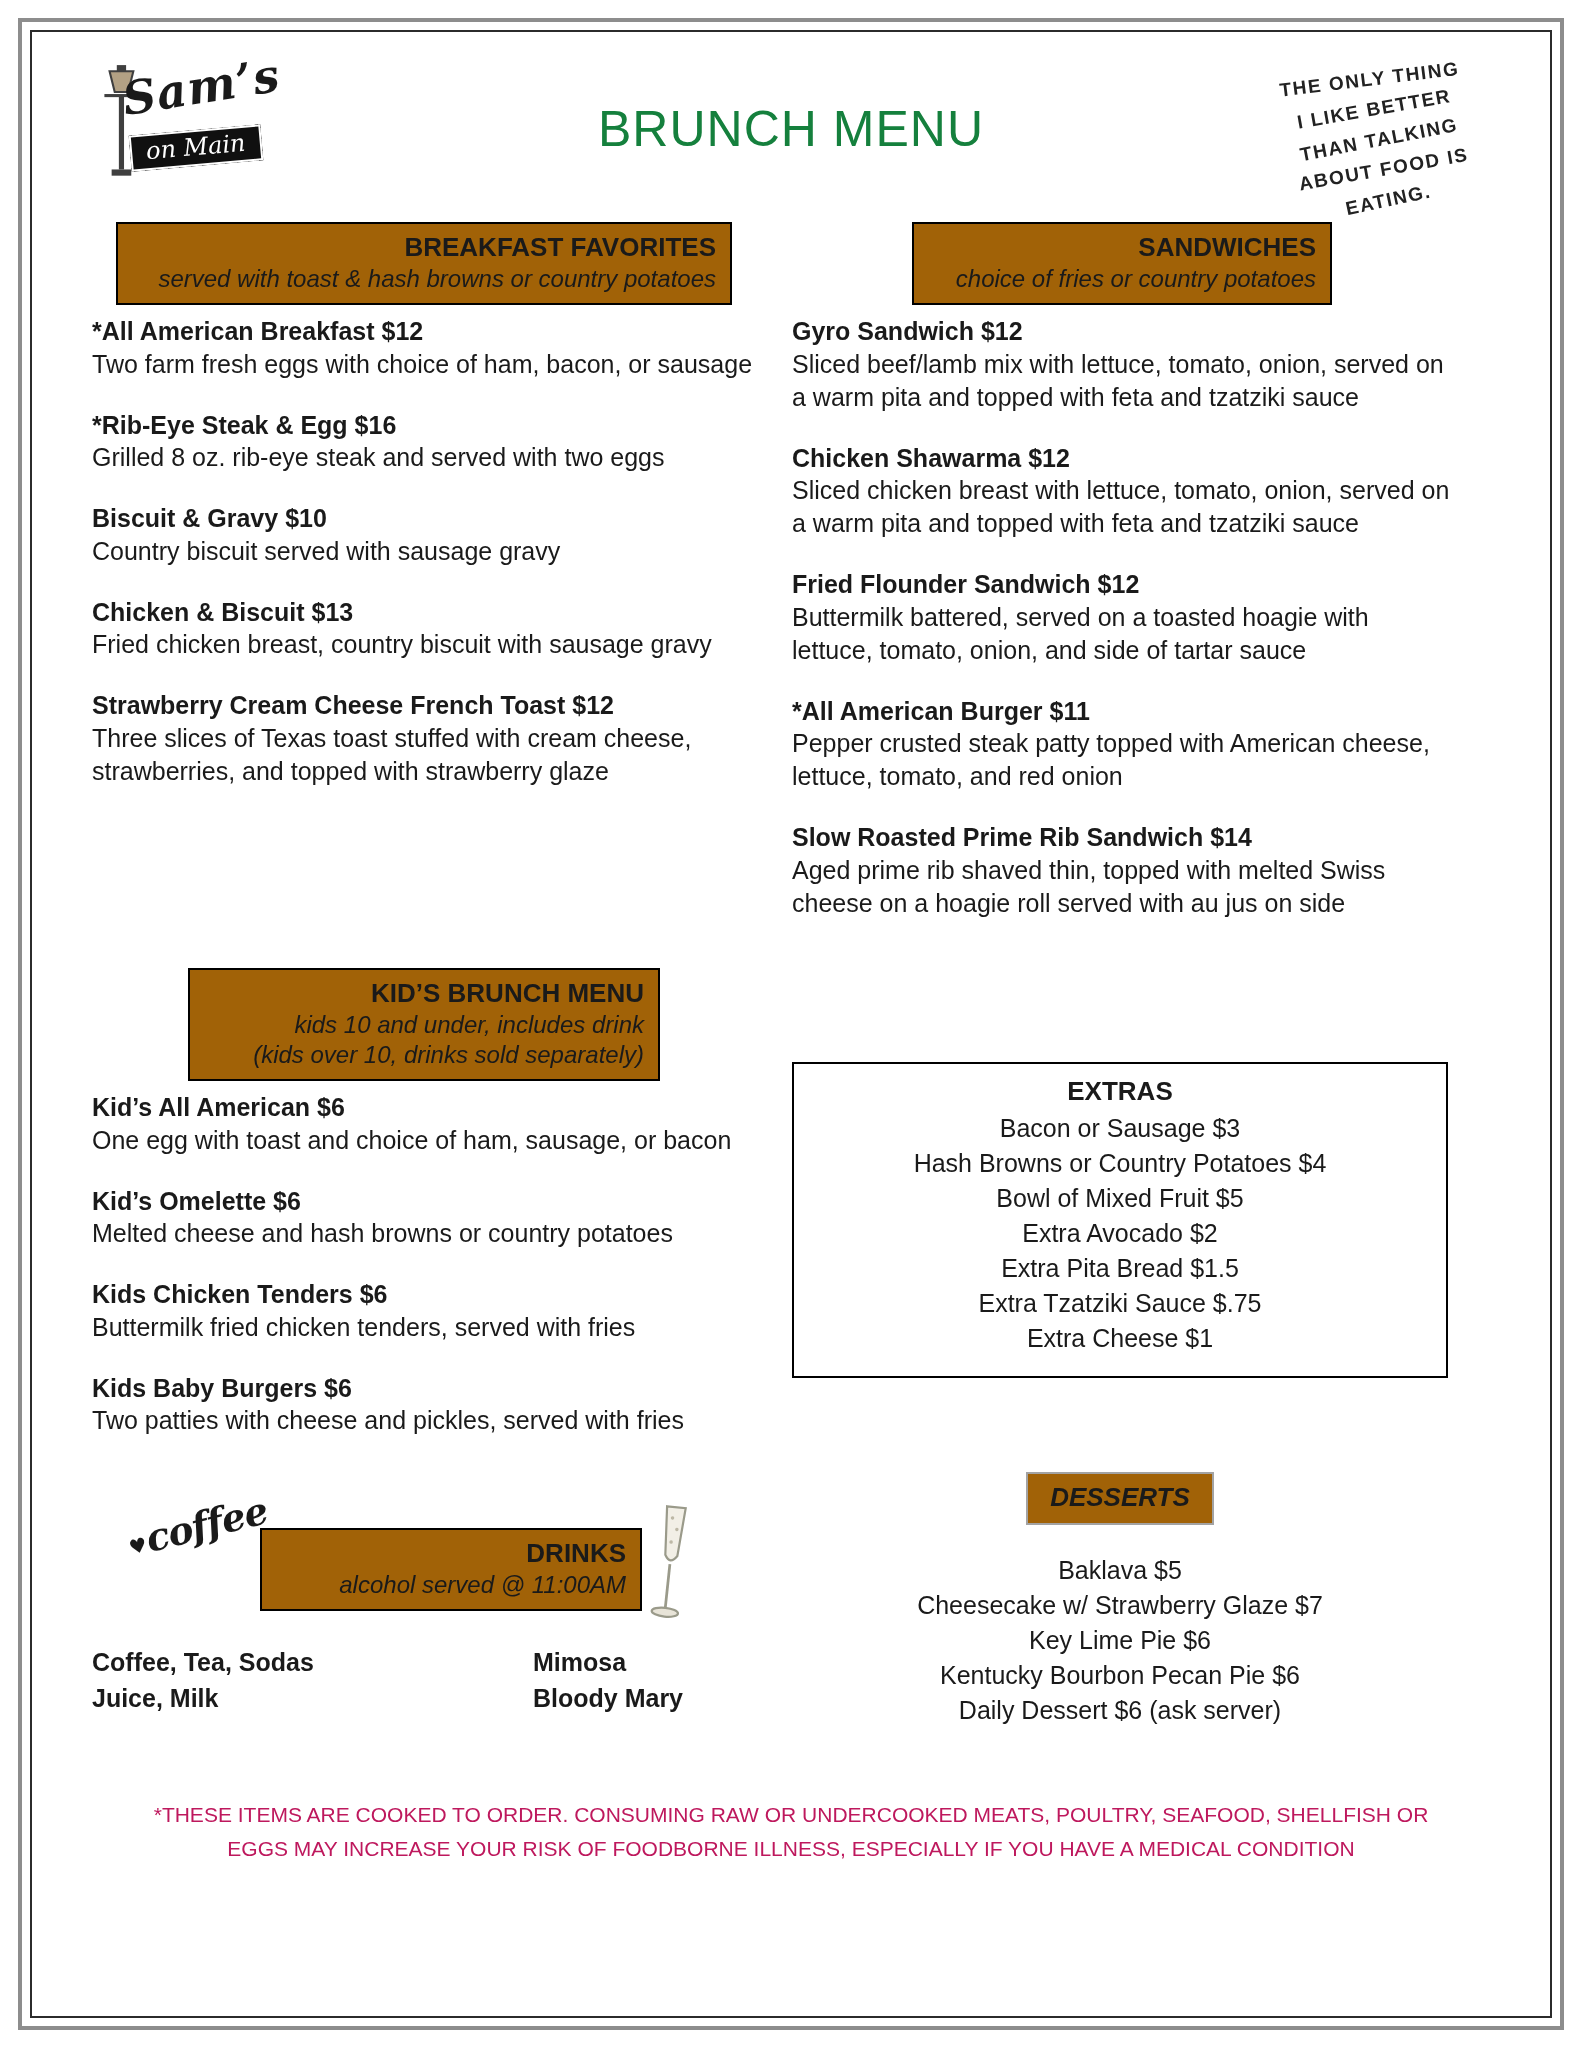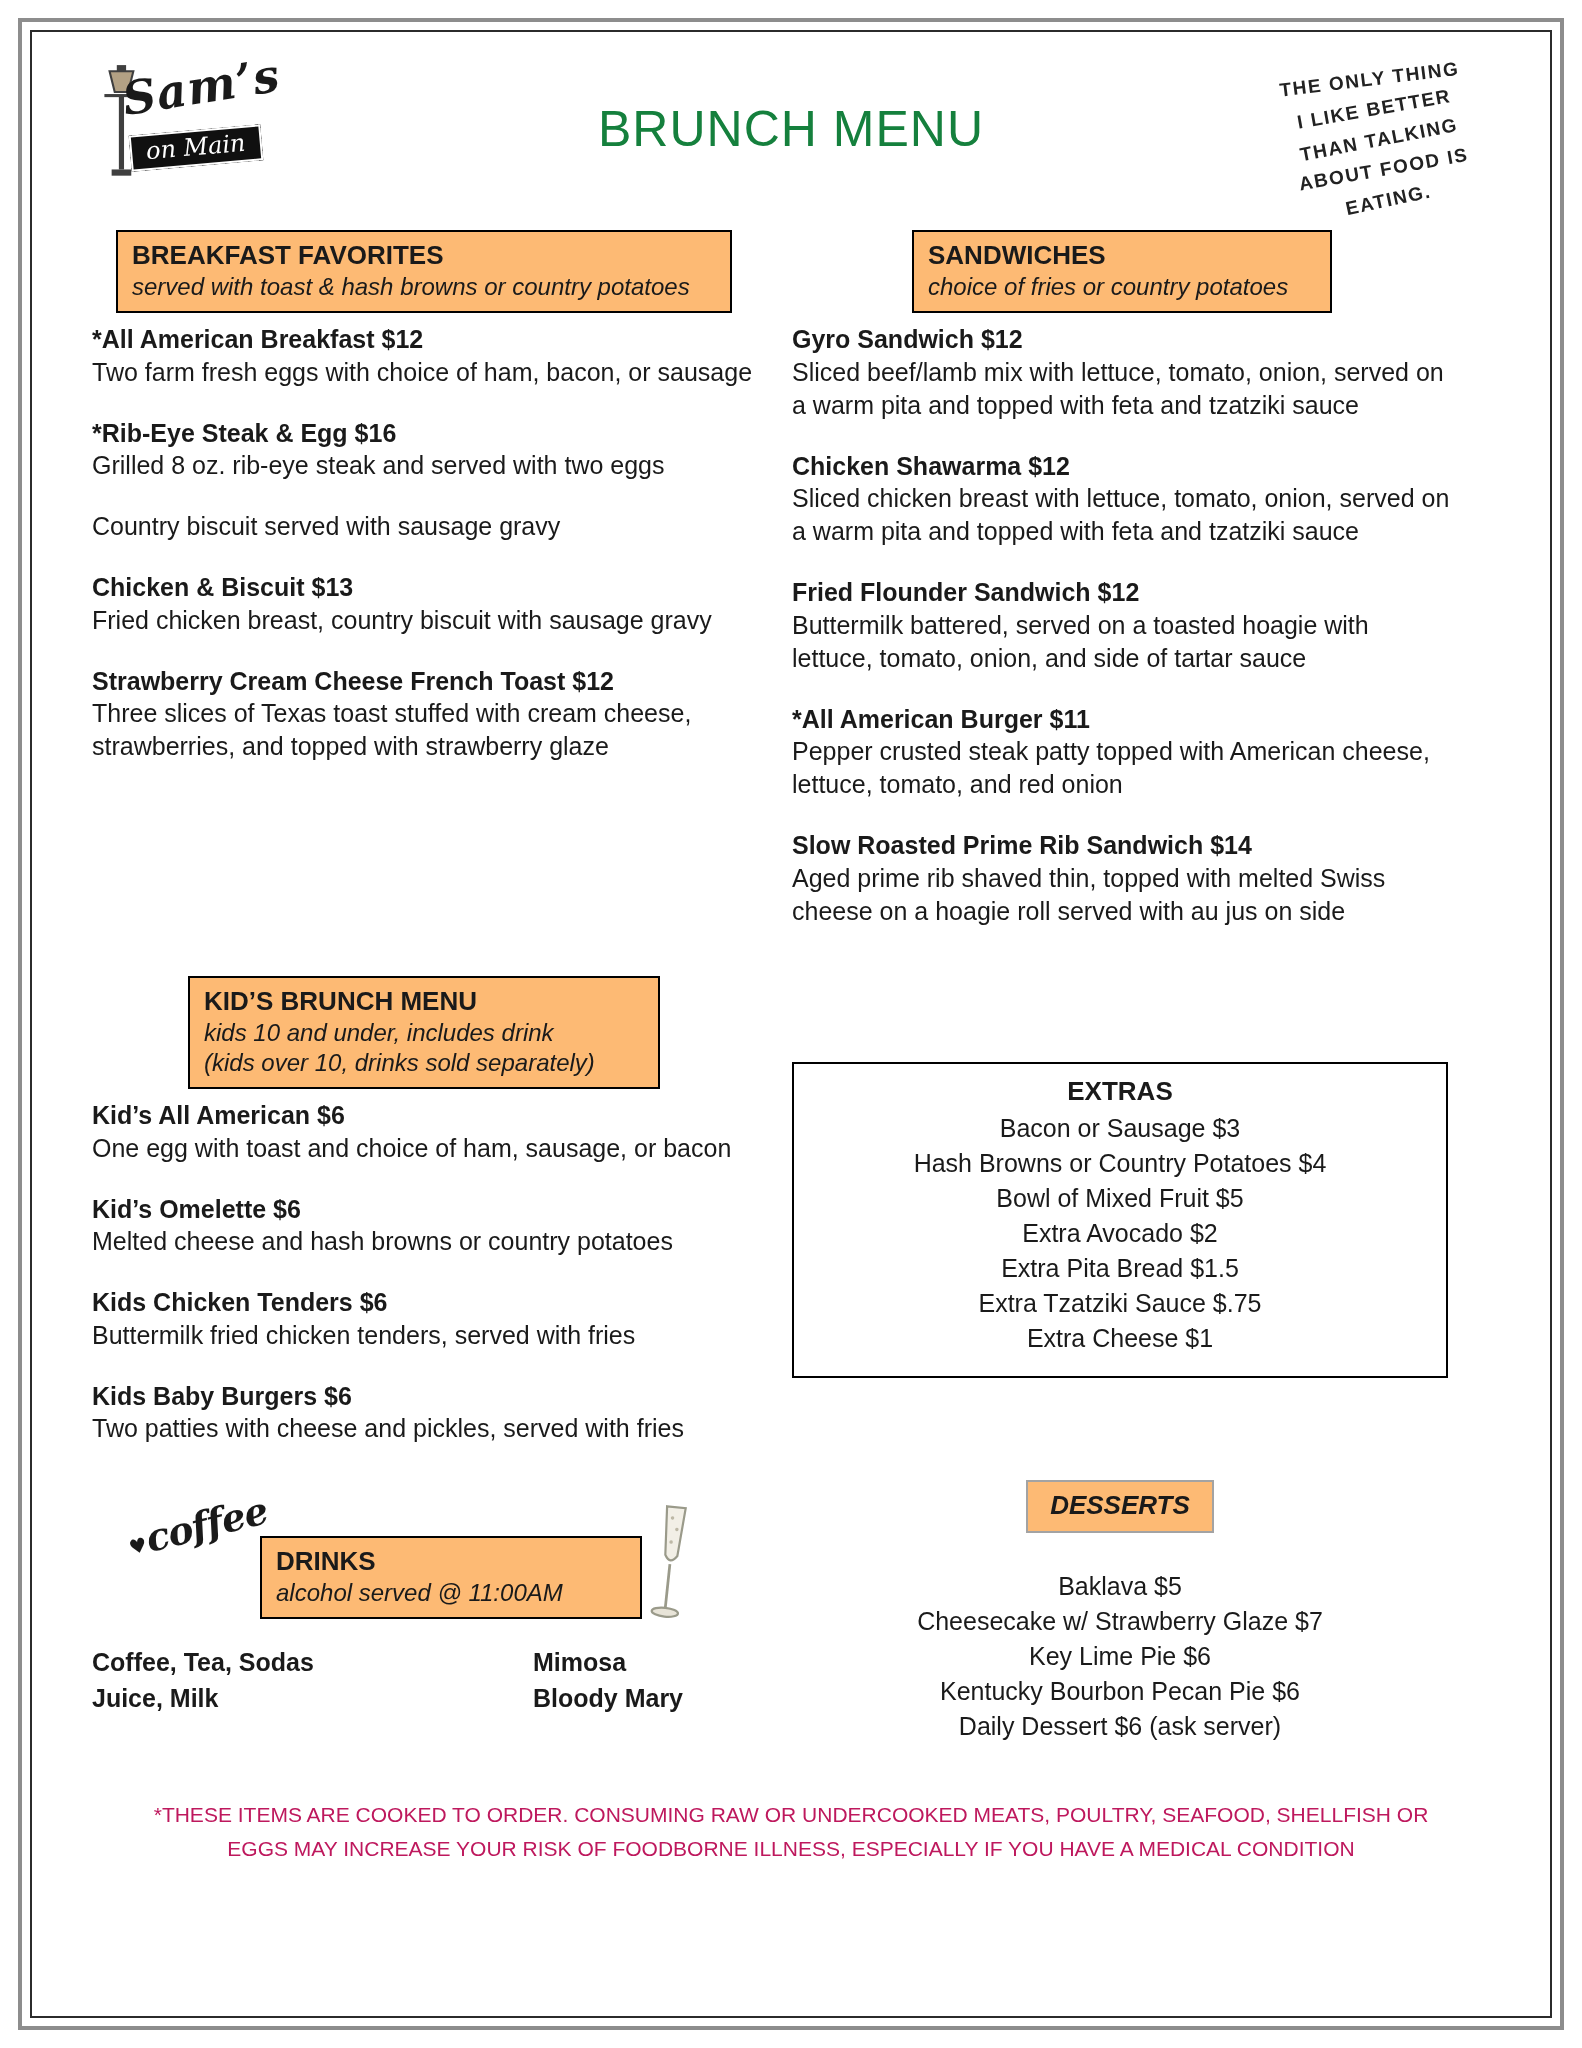--- a/index.html
+++ b/index.html
@@ -37,22 +37,22 @@
     font-size:19px; font-weight:600; letter-spacing:1.6px; line-height:1.6; color:#222;
   }
   .quote div:nth-child(1){ transform:rotate(2deg); }
   .quote div:nth-child(2){ transform:rotate(-1deg); }
   .quote div:nth-child(3){ transform:rotate(-2deg); }
   .quote div:nth-child(4){ transform:rotate(-1deg); }
   .quote div:nth-child(5){ transform:rotate(-3deg); }
 
   
   .section-box {
-    border:2px solid #000; text-align:left; padding:8px 14px 10px;
-    margin:8px auto; background:#fdba74;
+    border:2px solid #000; text-align:right; padding:8px 14px 10px;
+    margin:0 auto; background:#a16207;
   }
   .box-title { font-weight:bold; font-size:26px; }
   .box-subtitle { font-style:italic; font-size:24px; margin-top:2px; }
 
   
   .menu-block { position:absolute; }
   #breakfast { left:92px; top:222px; width:664px; }
   #kids      { left:92px; top:968px; width:664px; }
   #drinks    { left:92px; top:1518px; width:664px; }
   #sandwiches{ left:792px; top:222px; width:660px; }
@@ -134,20 +134,21 @@
   <div class="items">
     <div class="menu-item">
       <div class="item-name">*All American Breakfast $12</div>
       <div class="item-desc">Two farm fresh eggs with choice of ham, bacon, or sausage</div>
     </div>
     <div class="menu-item">
       <div class="item-name">*Rib-Eye Steak &amp; Egg $16</div>
       <div class="item-desc">Grilled 8 oz. rib-eye steak and served with two eggs</div>
     </div>
     <div class="menu-item">
+      <div class="item-name">Biscuit &amp; Gravy $10</div>
       <div class="item-desc">Country biscuit served with sausage gravy</div>
     </div>
     <div class="menu-item">
       <div class="item-name">Chicken &amp; Biscuit $13</div>
       <div class="item-desc">Fried chicken breast, country biscuit with sausage gravy</div>
     </div>
     <div class="menu-item">
       <div class="item-name">Strawberry Cream Cheese French Toast $12</div>
       <div class="item-desc">Three slices of Texas toast stuffed with cream cheese, strawberries, and topped with strawberry glaze</div>
     </div>

